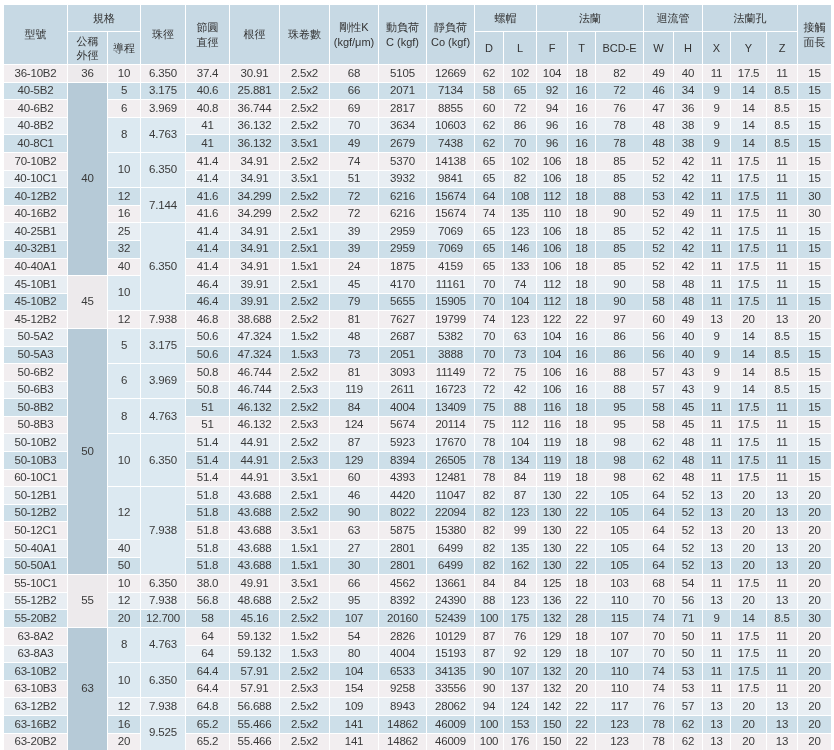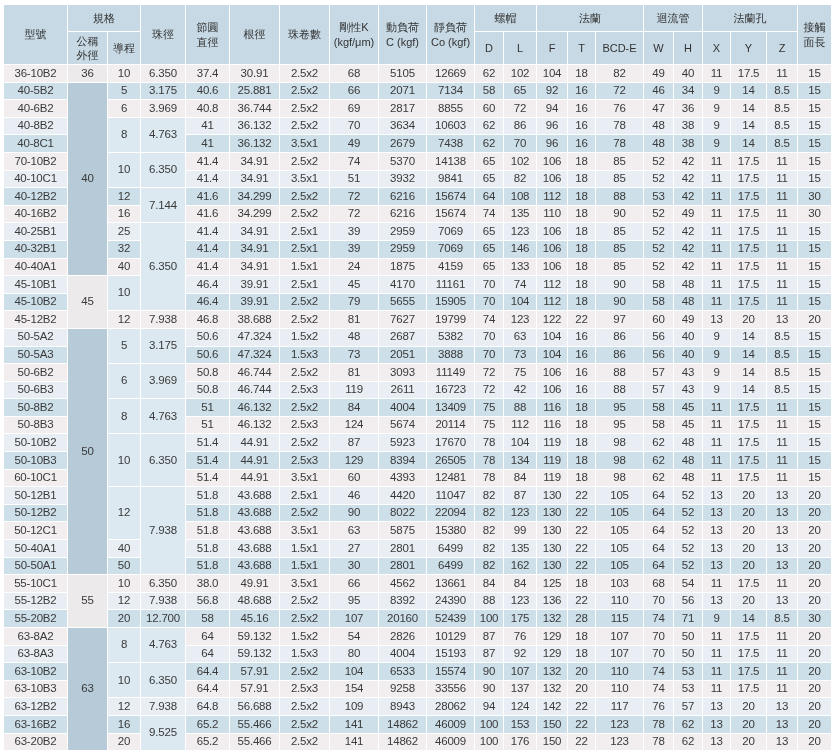--- a/index.html
+++ b/index.html
@@ -823,21 +823,21 @@
         </tr>
         <tr class="rB">
           <td class="c-model">63-10B2</td>
           <td rowspan="2" class="mg">10</td>
           <td rowspan="2" class="mg">6.350</td>
           <td class="c-dec">64.4</td>
           <td class="c-dec">57.91</td>
           <td>2.5x2</td>
           <td>104</td>
           <td class="c-load">6533</td>
-          <td class="c-load">15574</td>
+          <td class="c-load">34135</td>
           <td>90</td>
           <td>107</td>
           <td>132</td>
           <td>20</td>
           <td>110</td>
           <td>74</td>
           <td>53</td>
           <td>11</td>
           <td>17.5</td>
           <td>11</td>

